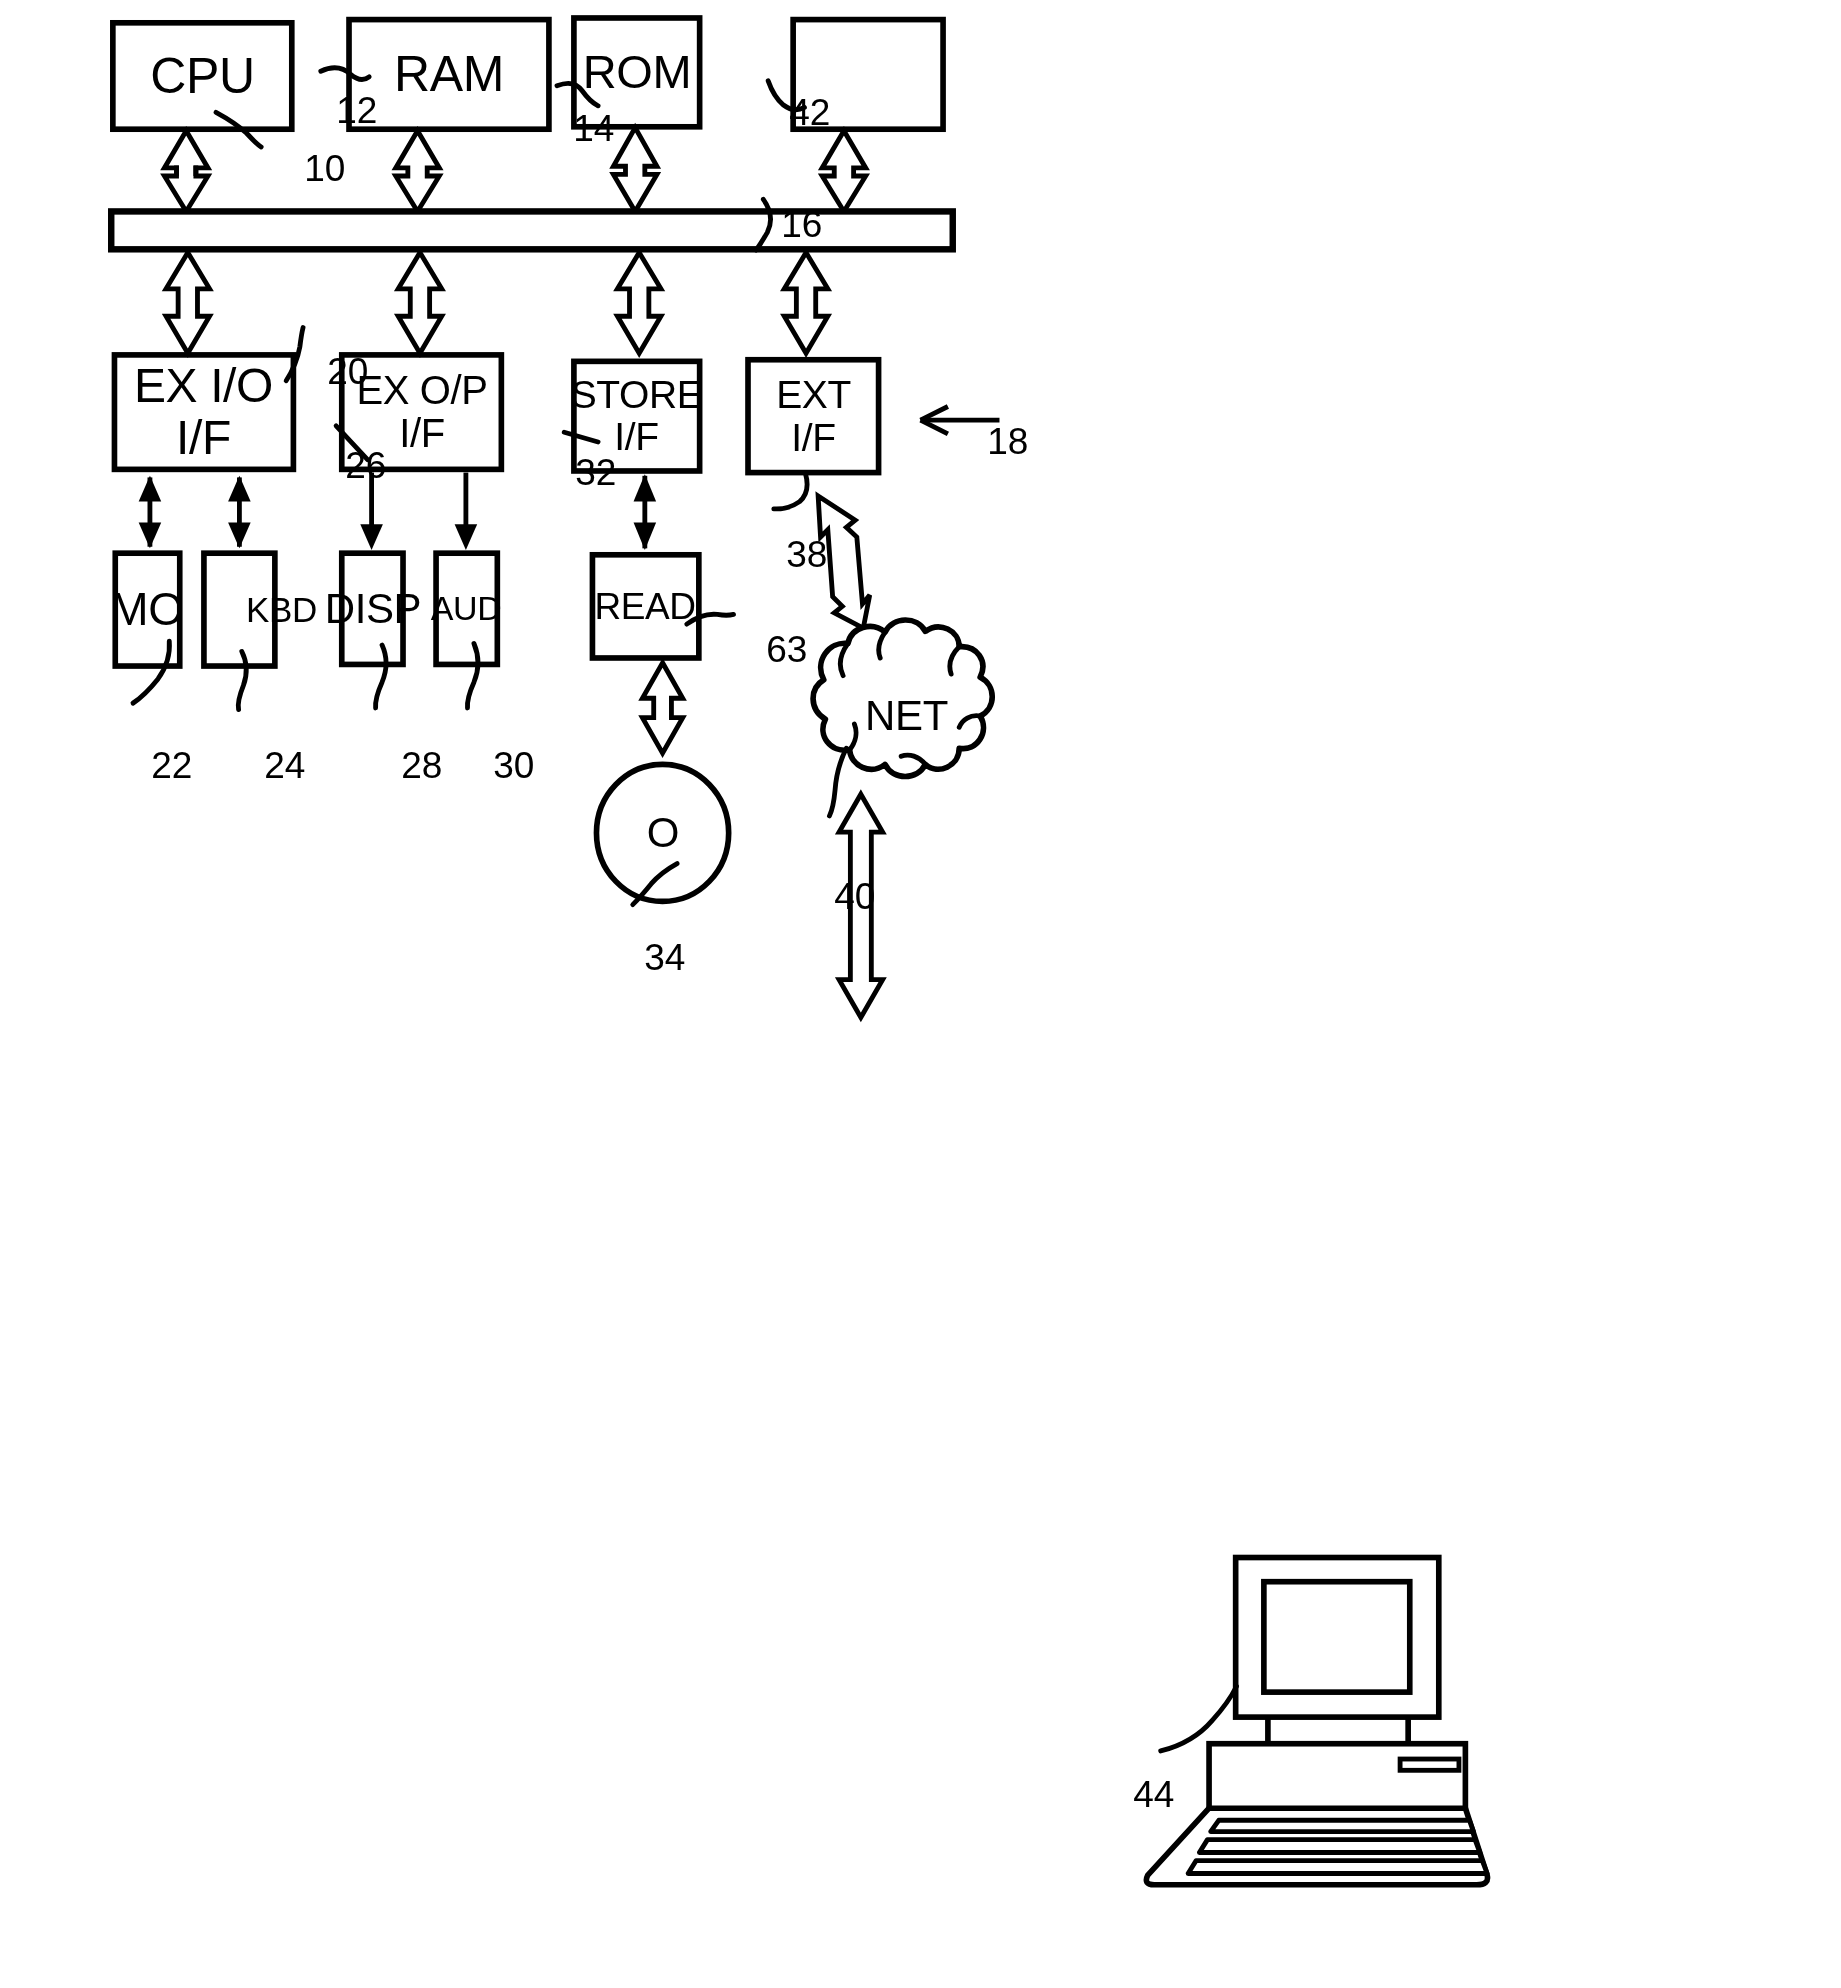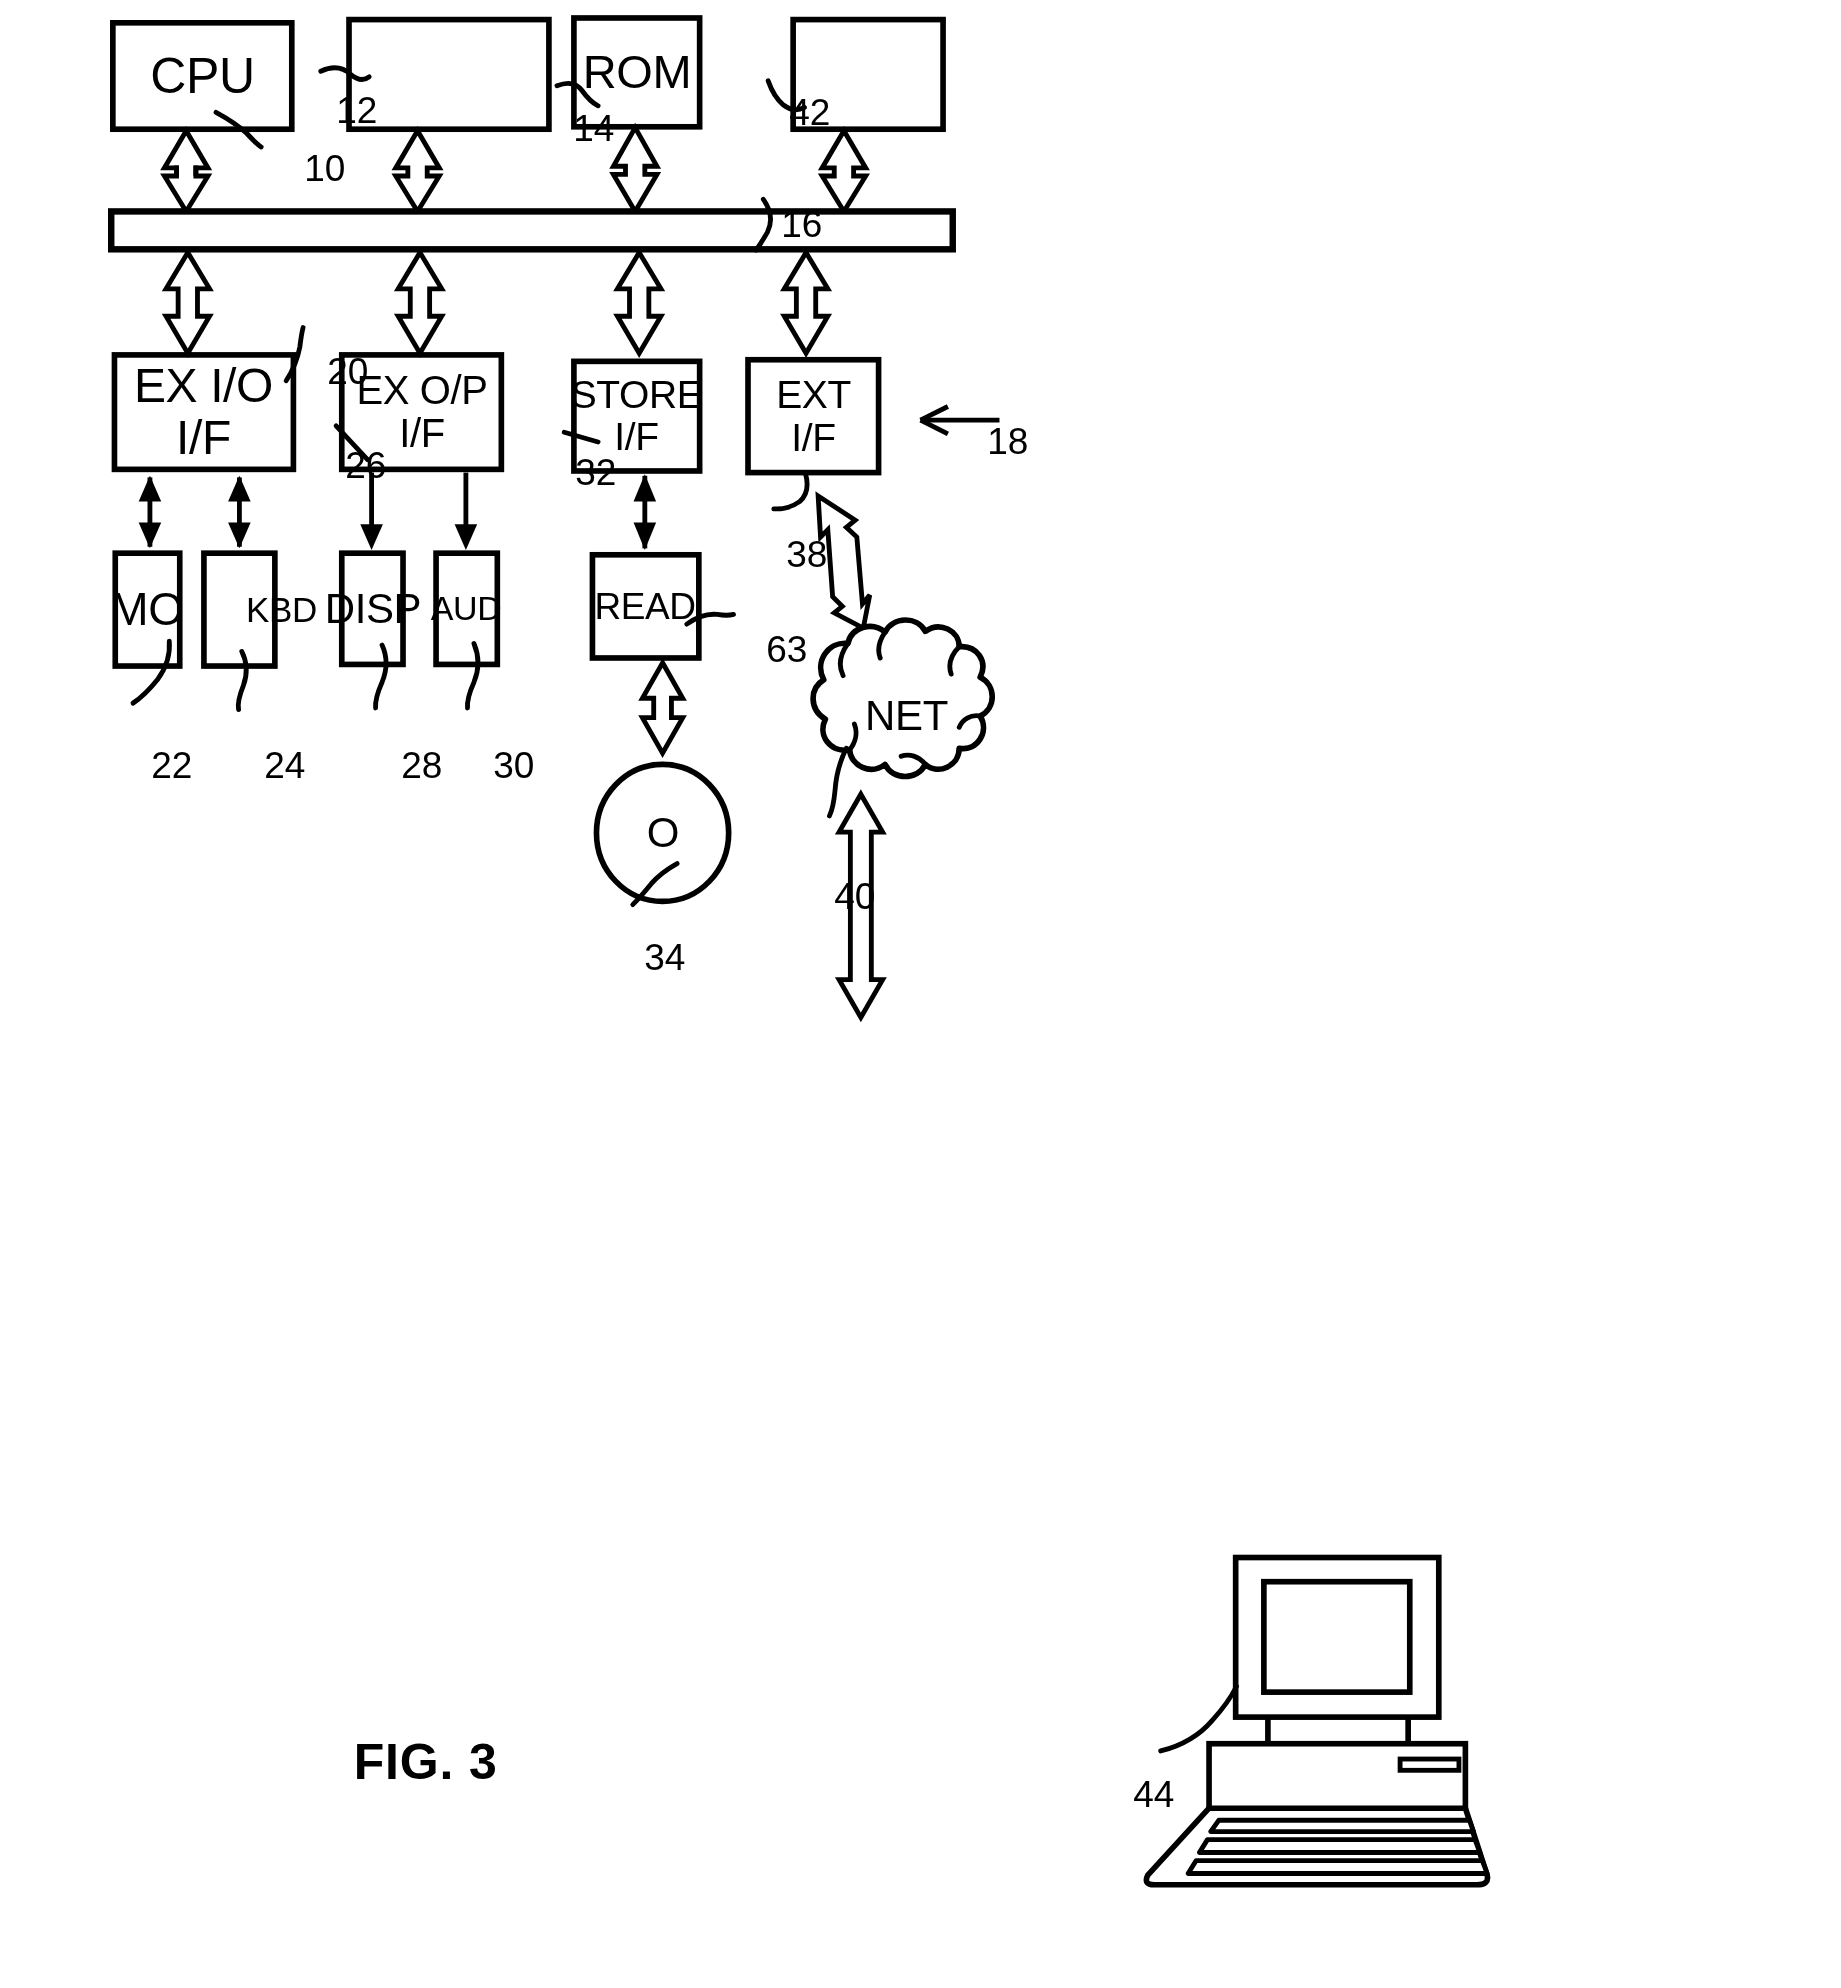--- a/index.html
+++ b/index.html
@@ -186,20 +186,23 @@
     <path d="M 1500 2243 L 1818 2243 L 1845 2326 Q 1848 2338 1832 2338 L 1432 2338 Q 1418 2338 1424 2326 Z" fill="#fff" stroke="#000" stroke-width="7" stroke-linejoin="round"></path>
     <path d="M 1512 2258 L 1823 2258 L 1828 2272 L 1502 2272 Z
              M 1498 2282 L 1830 2282 L 1836 2298 L 1488 2298 Z
              M 1484 2308 L 1839 2308 L 1845 2324 L 1474 2324 Z" fill="#fff" stroke="#000" stroke-width="6" stroke-linejoin="round"></path>
     <path d="M 1440 2172 Q 1480 2162 1504 2134 Q 1524 2112 1534 2092" fill="none" stroke="#000" stroke-width="6" stroke-linecap="round"></path>
   </svg>
 
   <div class="box-text" style="left:113px; top:22.6px;  width:179px; height:106px; font-size:50px;">
     <span>CPU</span>
   </div>
+  <div class="box-text" style="left:349px; top:19.3px;  width:200px; height:110px; font-size:50px;">
+    <span>RAM</span>
+  </div>
   <div class="box-text" style="left:574px; top:18px;  width:126px; height:109px; font-size:47px;">
     <span>ROM</span>
   </div>
 
   <div class="box-text" style="left:114px; top:355px; width:179px; height:114px; font-size:48px;">
     <span>EX I/O</span>
     <span>I/F</span>
   </div>
   <div class="box-text" style="left:342px; top:355px; width:160px; height:114px; font-size:40px;">
     <span>EX O/P</span>
@@ -286,18 +289,15 @@
   <div class="ref-num" style="left:603px; top:895px;">
     <span>34</span>
   </div>
   <div class="ref-num" style="left:793px; top:834px;">
     <span>40</span>
   </div>
   <div class="ref-num" style="left:1092px; top:1732px;">
     <span>44</span>
   </div>
 
-  <div class="fig-caption" style="left:295px; top:1675px;">
-    <span>FIG. 3</span>
-  </div>
 
 </div>
 
 
 </body></html>

